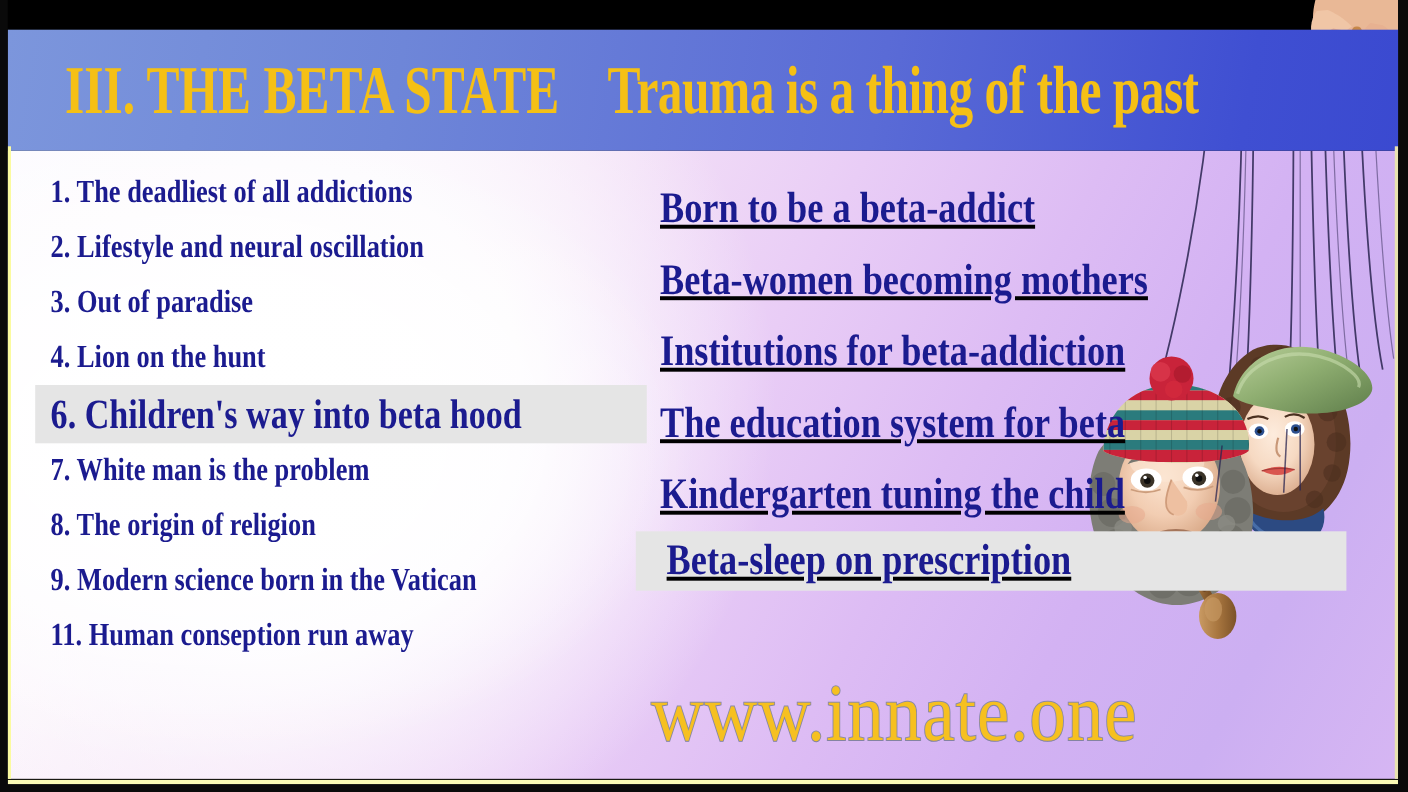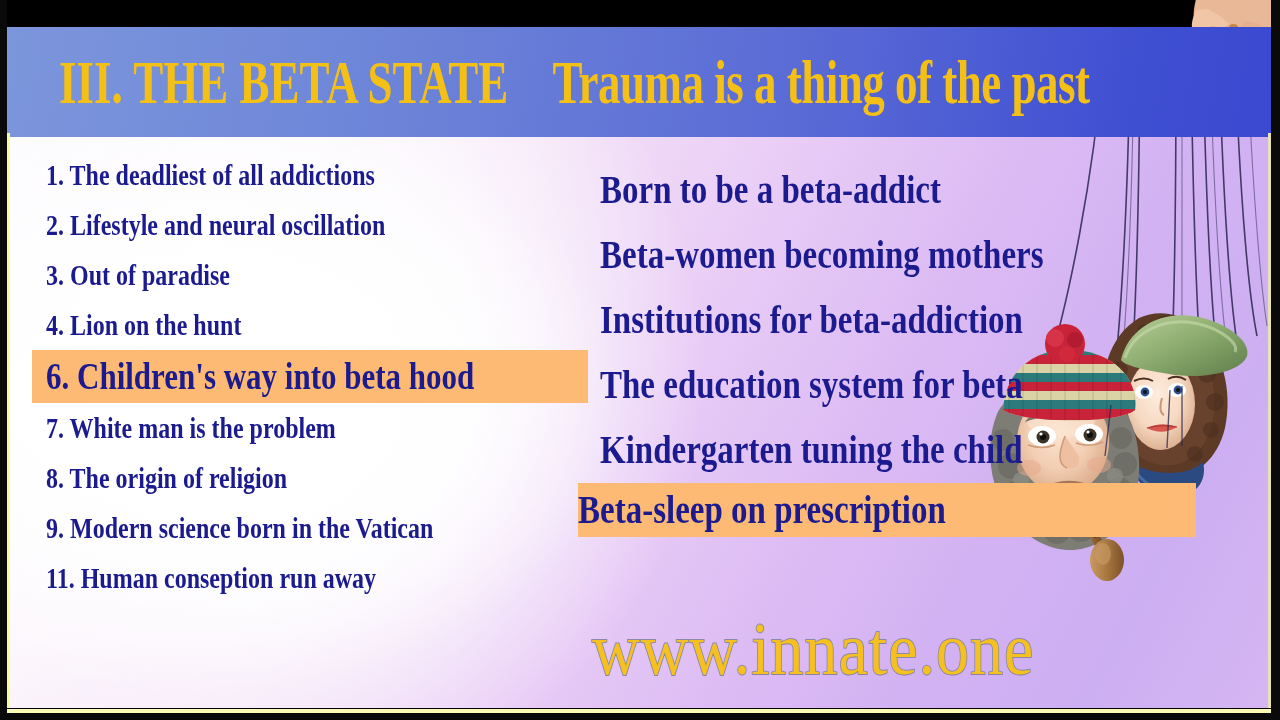--- a/index.html
+++ b/index.html
@@ -105,20 +105,21 @@
     position: absolute;
     left: 40px; top: 150px;
     width: 545px;
     z-index: 30;
   }
   #right-col {
     position: absolute;
     left: 590px; top: 158px;
     width: 620px;
     z-index: 30;
+    text-decoration: underline;
   }
 
   .item {
     color: #1b1b8f;
     font-family: "Liberation Serif", serif;
     font-weight: bold;
     white-space: nowrap;
     line-height: 1;
   }
   #left-col .item {
@@ -134,32 +135,32 @@
   #right-col .item {
     font-size: 33px;
     height: 65px;
     display: flex;
     align-items: center;
     padding-left: 10px;
   }
   #right-col .item .txt { transform: scaleY(1.2); transform-origin: left center; display:inline-block; }
 
   .item.highlight {
-    background: #fdba74;
+    background: #e5e5e5;
   }
   #left-col .item.highlight {
     margin-left: -8px;
     padding-left: 14px;
     width: 542px;
     height: 53px;
     font-size: 31px;
   }
   #right-col .item.highlight {
     margin-left: -12px;
-    padding-left: 0;
+    padding-left: 28px;
     width: 618px;
     height: 54px;
   }
 
   
   #url {
     position: absolute;
     left: 592px; top: 612px;
     z-index: 40;
     font-family: "Liberation Serif", serif;

